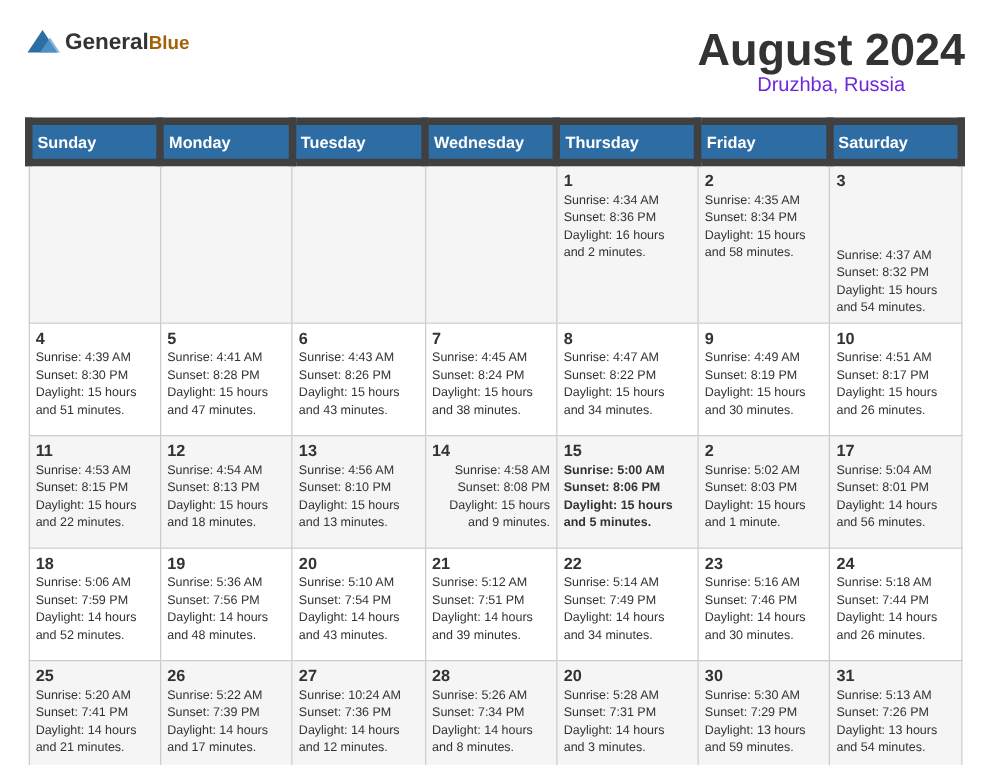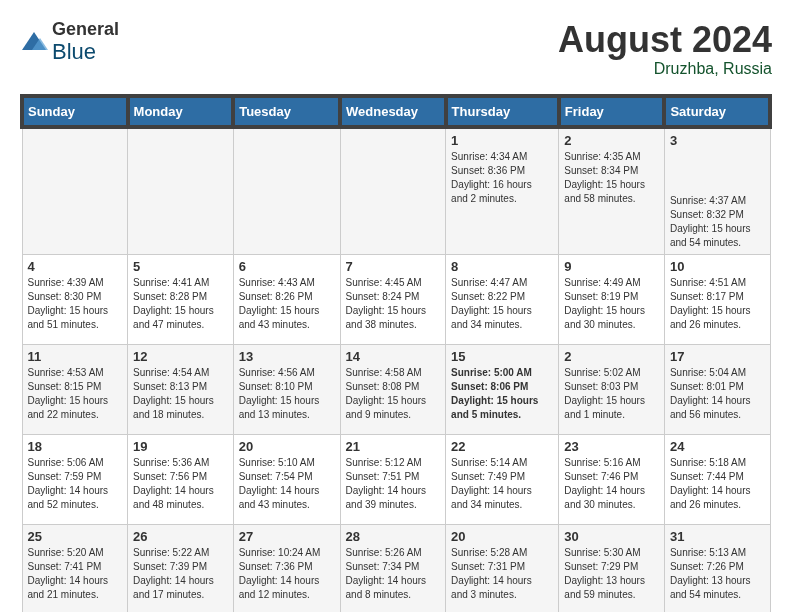--- a/index.html
+++ b/index.html
@@ -15,65 +15,66 @@
       justify-content: space-between;
       align-items: flex-start;
       margin-bottom: 16px;
     }
     .logo {
       display: flex;
       align-items: center;
     }
     .logo-text {
       display: flex;
-      flex-direction: column;
+      flex-direction: row;
       line-height: 1.1;
+      align-items: flex-end;
     }
     .logo-general {
       font-size: 18px;
       font-weight: bold;
       color: #333;
     }
     .logo-blue {
-      font-size: 22px;
-      font-weight: normal;
-      color: #0c4a6e;
+      font-size: 15px;
+      font-weight: bold;
+      color: #a16207;
     }
     .logo-icon {
       width: 28px;
       height: 28px;
       margin-right: 4px;
     }
     .title-block {
-      text-align: right;
+      text-align: center;
     }
     .month-year {
       font-size: 36px;
       font-weight: bold;
       color: #333;
       line-height: 1.1;
     }
     .location {
       font-size: 16px;
-      color: #14532d;
+      color: #6d28d9;
     }
     table {
       width: 100%;
       border-collapse: collapse;
     }
     thead tr {
       background-color: #2e6da4;
       color: #fff;
     }
     thead th {
       padding: 6px 4px;
       font-size: 13px;
       font-weight: bold;
       text-align: left;
-      border: 4px solid #404040;
+      border: 6px solid #404040;
     }
     tbody tr {
       background: #fff;
     }
     tbody tr:nth-child(odd) {
       background: #f5f5f5;
     }
     tbody td {
       vertical-align: top;
       border: 1px solid #ccc;
@@ -226,21 +227,21 @@
         </td>
         <td>
           <span class="day-num">13</span>
           <div class="day-info" style="white-space: pre-line;">Sunrise: 4:56 AM
 Sunset: 8:10 PM
 Daylight: 15 hours
 and 13 minutes.</div>
         </td>
         <td>
           <span class="day-num">14</span>
-          <div class="day-info" style="white-space: pre-line;">Sunrise: 4:58 AM
+          <div class="day-info" style="white-space: pre-line; text-align: right;">Sunrise: 4:58 AM
 Sunset: 8:08 PM
 Daylight: 15 hours
 and 9 minutes.</div>
         </td>
         <td>
           <span class="day-num">15</span>
           <div class="day-info" style="white-space: pre-line; font-weight: bold;">Sunrise: 5:00 AM
 Sunset: 8:06 PM
 Daylight: 15 hours
 and 5 minutes.</div>

